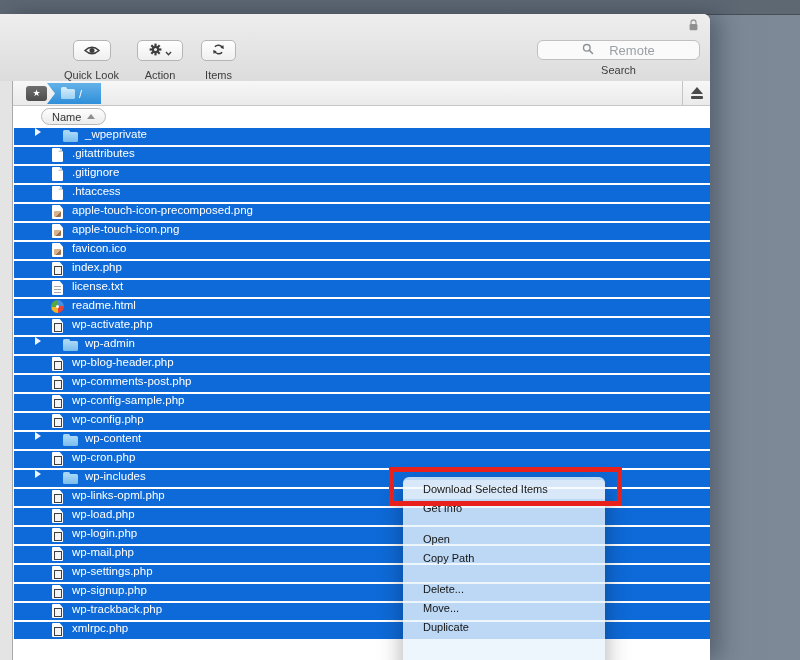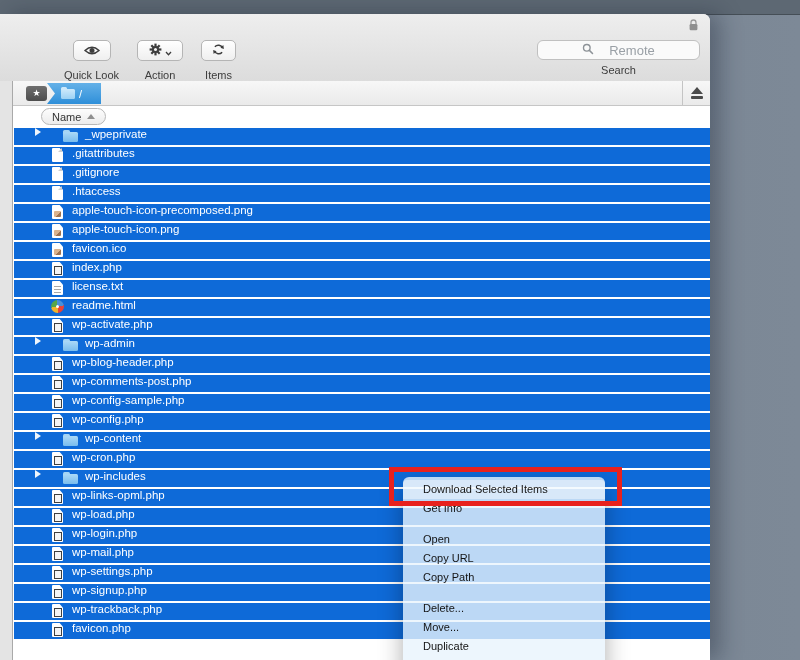--- a/index.html
+++ b/index.html
@@ -316,32 +316,31 @@
               <span class="fname">wp-signup.php</span>
             </div>
             <div class="file-row">
               <span class="tri"></span>
               <span class="ficon php"></span>
               <span class="fname">wp-trackback.php</span>
             </div>
             <div class="file-row">
               <span class="tri"></span>
               <span class="ficon php"></span>
-              <span class="fname">favicon.php</span>
+              <span class="fname">xmlrpc.php</span>
             </div>
           </div>
       </div>
     </div>
 
     <div class="ctx-menu">
       <div class="ctx-item highlighted">Download Selected Items</div>
       <div class="ctx-item">Get Info</div>
       <div class="ctx-sep"></div>
       <div class="ctx-item">Open</div>
-      <div class="ctx-item">Copy URL</div>
       <div class="ctx-item">Copy Path</div>
       <div class="ctx-sep"></div>
       <div class="ctx-item">Delete...</div>
       <div class="ctx-item">Move...</div>
       <div class="ctx-item">Duplicate</div>
     </div>
 
     <div class="annotation-box"></div>
 
   </div>

